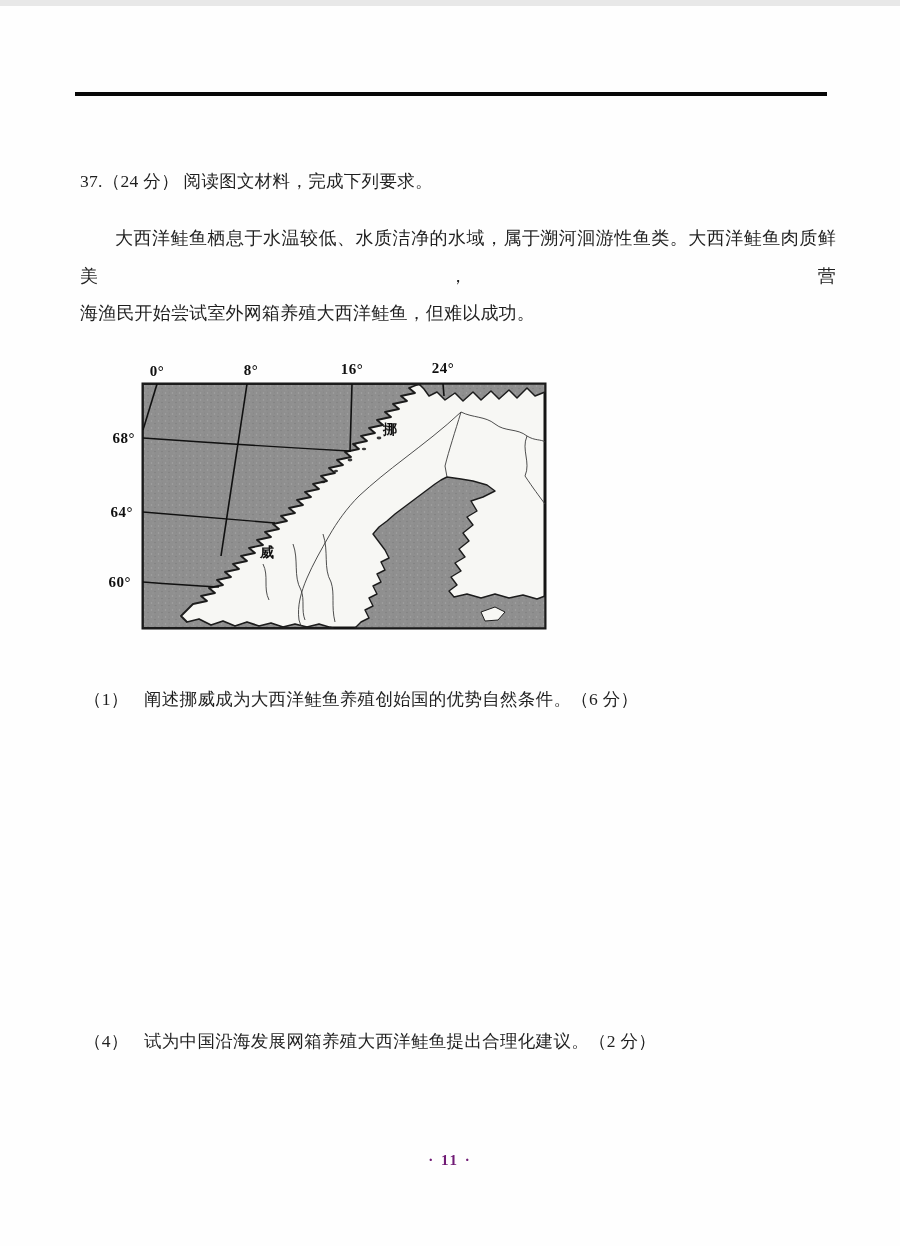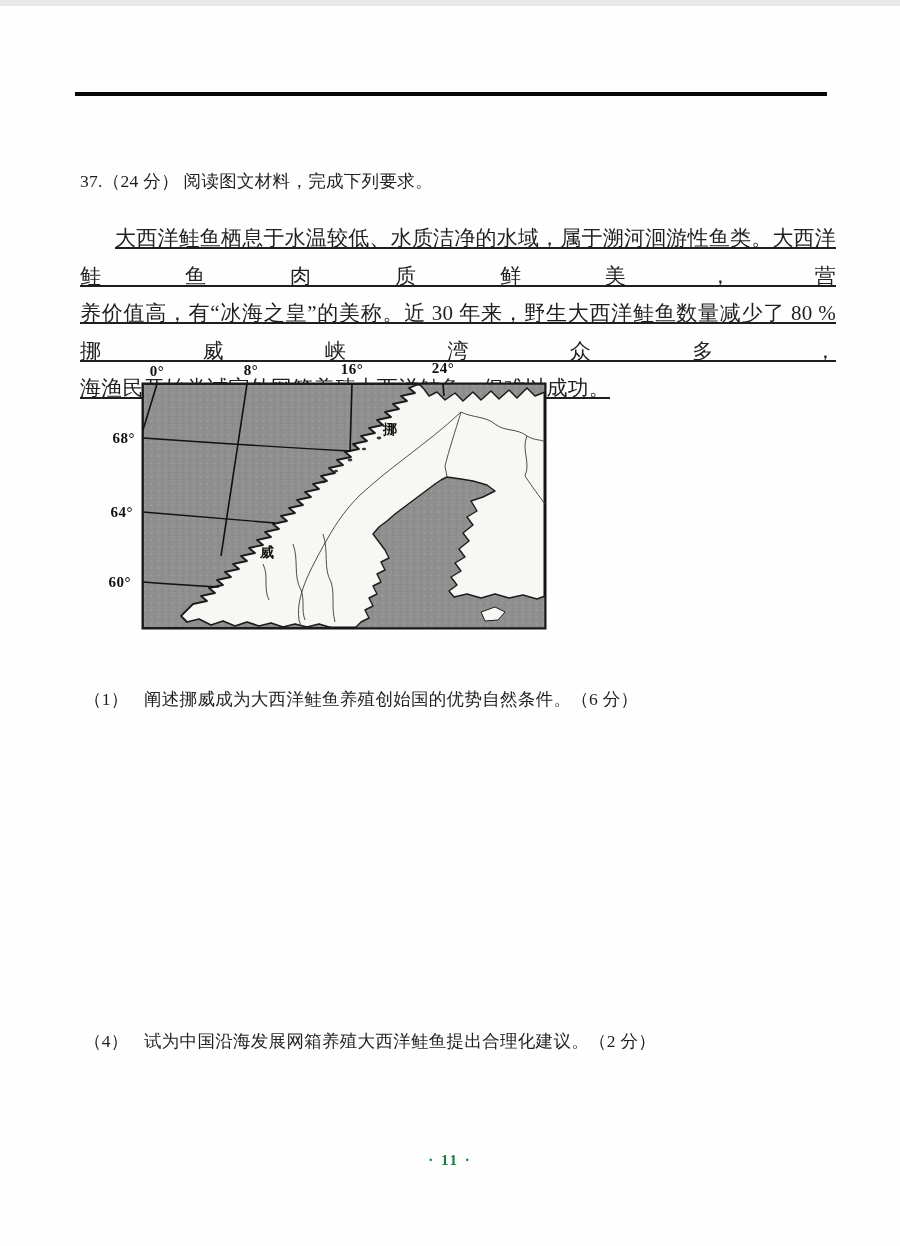--- a/index.html
+++ b/index.html
@@ -16,56 +16,55 @@
     position:absolute;left:75px;top:86px;
     width:752px;height:4px;background:#070707;
   }
   .q-header{
     position:absolute;left:80px;top:162px;
     font-size:17.5px;line-height:26px;white-space:nowrap;
     letter-spacing:.3px;
   }
   .intro{
     position:absolute;left:80px;top:214px;width:756px;
-    font-size:21px;line-height:37.6px;letter-spacing:.2px;text-decoration:underline;
+    font-size:18px;line-height:37.6px;letter-spacing:.2px;
   }
   .intro .line{display:block;}
   .intro .fill{text-align:justify;text-align-last:justify;}
   .intro .indent{text-indent:35px;}
   .map-wrap{position:absolute;left:95px;top:350px;width:460px;height:280px;}
   svg text{
     font-family:"Liberation Serif","DejaVu Serif",serif;
     fill:#101010;
   }
   .deg{font-size:15px;font-weight:700;letter-spacing:.5px;}
   .cname{font-size:14px;font-weight:700;}
   .subq{
     position:absolute;left:84px;width:760px;
     font-size:17.5px;line-height:26px;white-space:nowrap;
     letter-spacing:.3px;
   }
   .subq .num{display:inline-block;width:60px;}
   .page-num{
     position:absolute;left:0;top:1146px;width:100%;
-    text-align:center;font-size:15px;font-weight:700;color:#15803d;
+    text-align:center;font-size:15px;font-weight:700;color:#701a75;
     letter-spacing:2px;
   }
 </style>
 </head>
 <body>
 
 <div class="page">
 
   <div class="header-rule"></div>
 
   <div class="q-header">37.（24 分） 阅读图文材料，完成下列要求。</div>
 
   <div class="intro">
     <span class="line fill indent">大西洋鲑鱼栖息于水温较低、水质洁净的水域，属于溯河洄游性鱼类。大西洋鲑鱼肉质鲜美，营</span>
-    <span class="line fill">养价值高，有“冰海之皇”的美称。近 30 年来，野生大西洋鲑鱼数量减少了 80 %挪威峡湾众多，</span>
     <span class="line">海渔民开始尝试室外网箱养殖大西洋鲑鱼，但难以成功。</span>
   </div>
 
   <div class="map-wrap">
     <svg width="460" height="280" viewBox="0 0 460 280">
       <defs>
         <pattern id="seapat" width="7" height="7" patternUnits="userSpaceOnUse">
           <rect width="7" height="7" fill="#8f8f8f"></rect>
           <circle cx="1.5" cy="2" r="0.8" fill="#a4a4a4"></circle>
           <circle cx="5" cy="4.5" r="0.7" fill="#7d7d7d"></circle>

